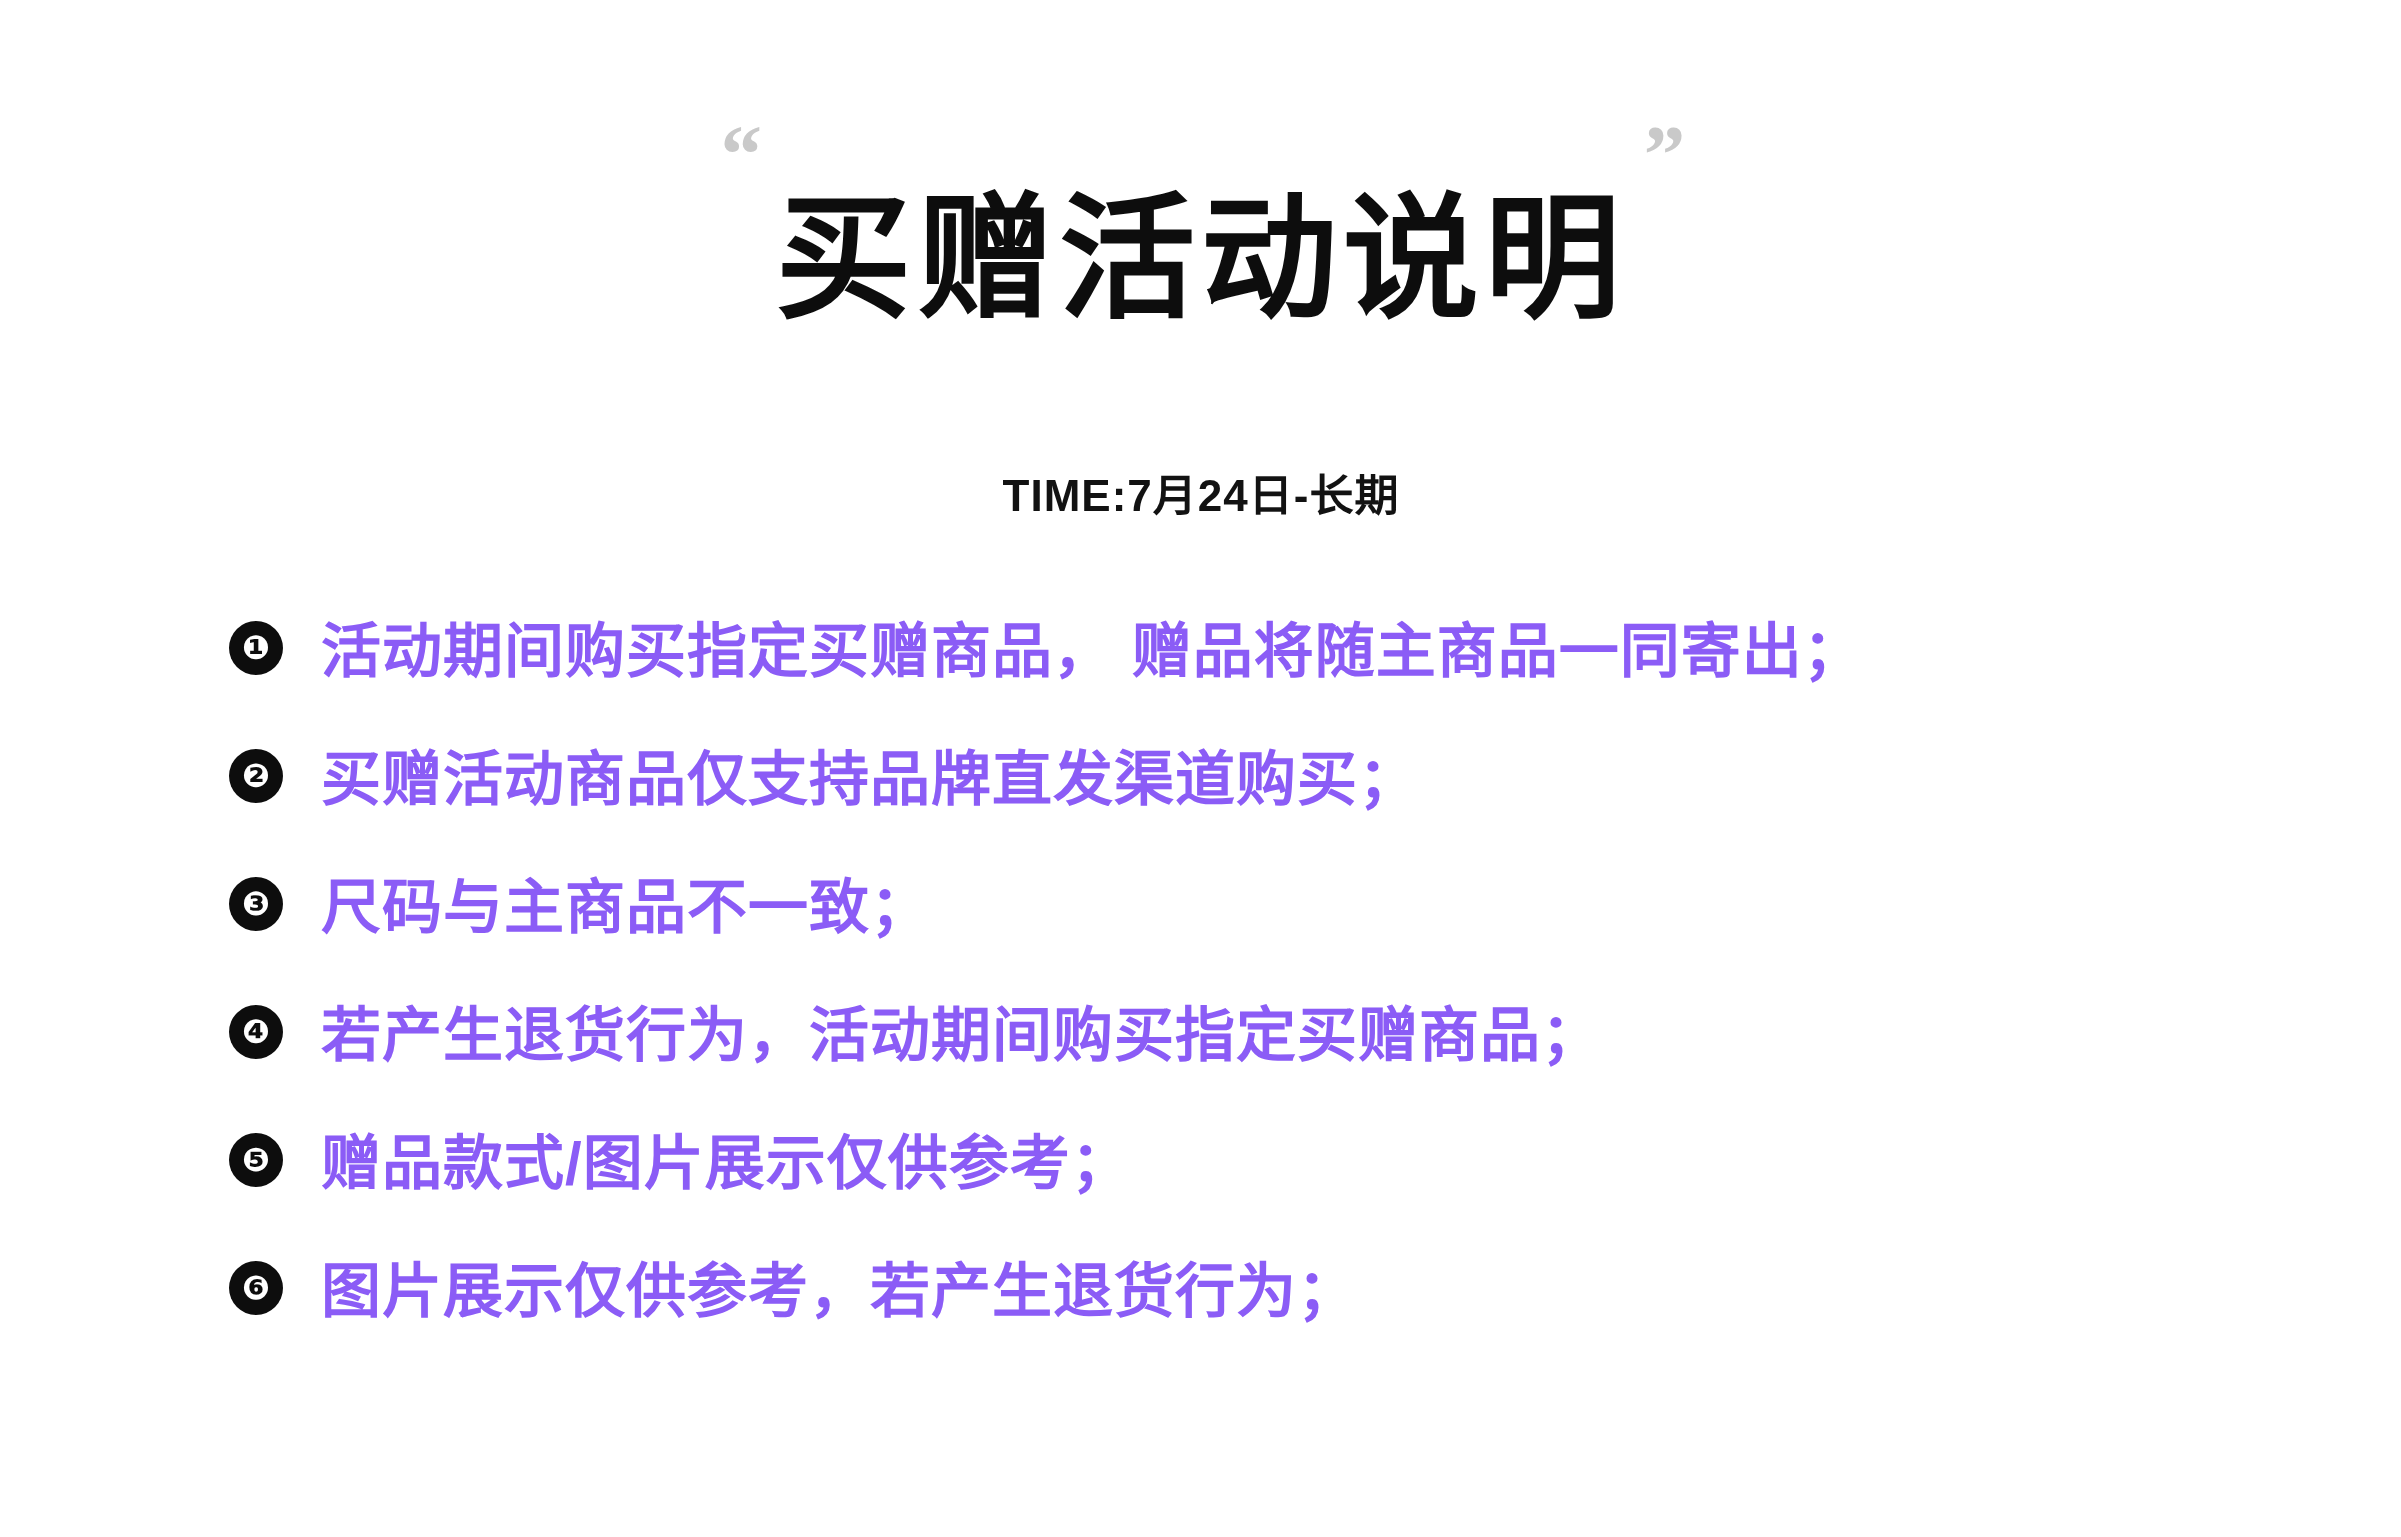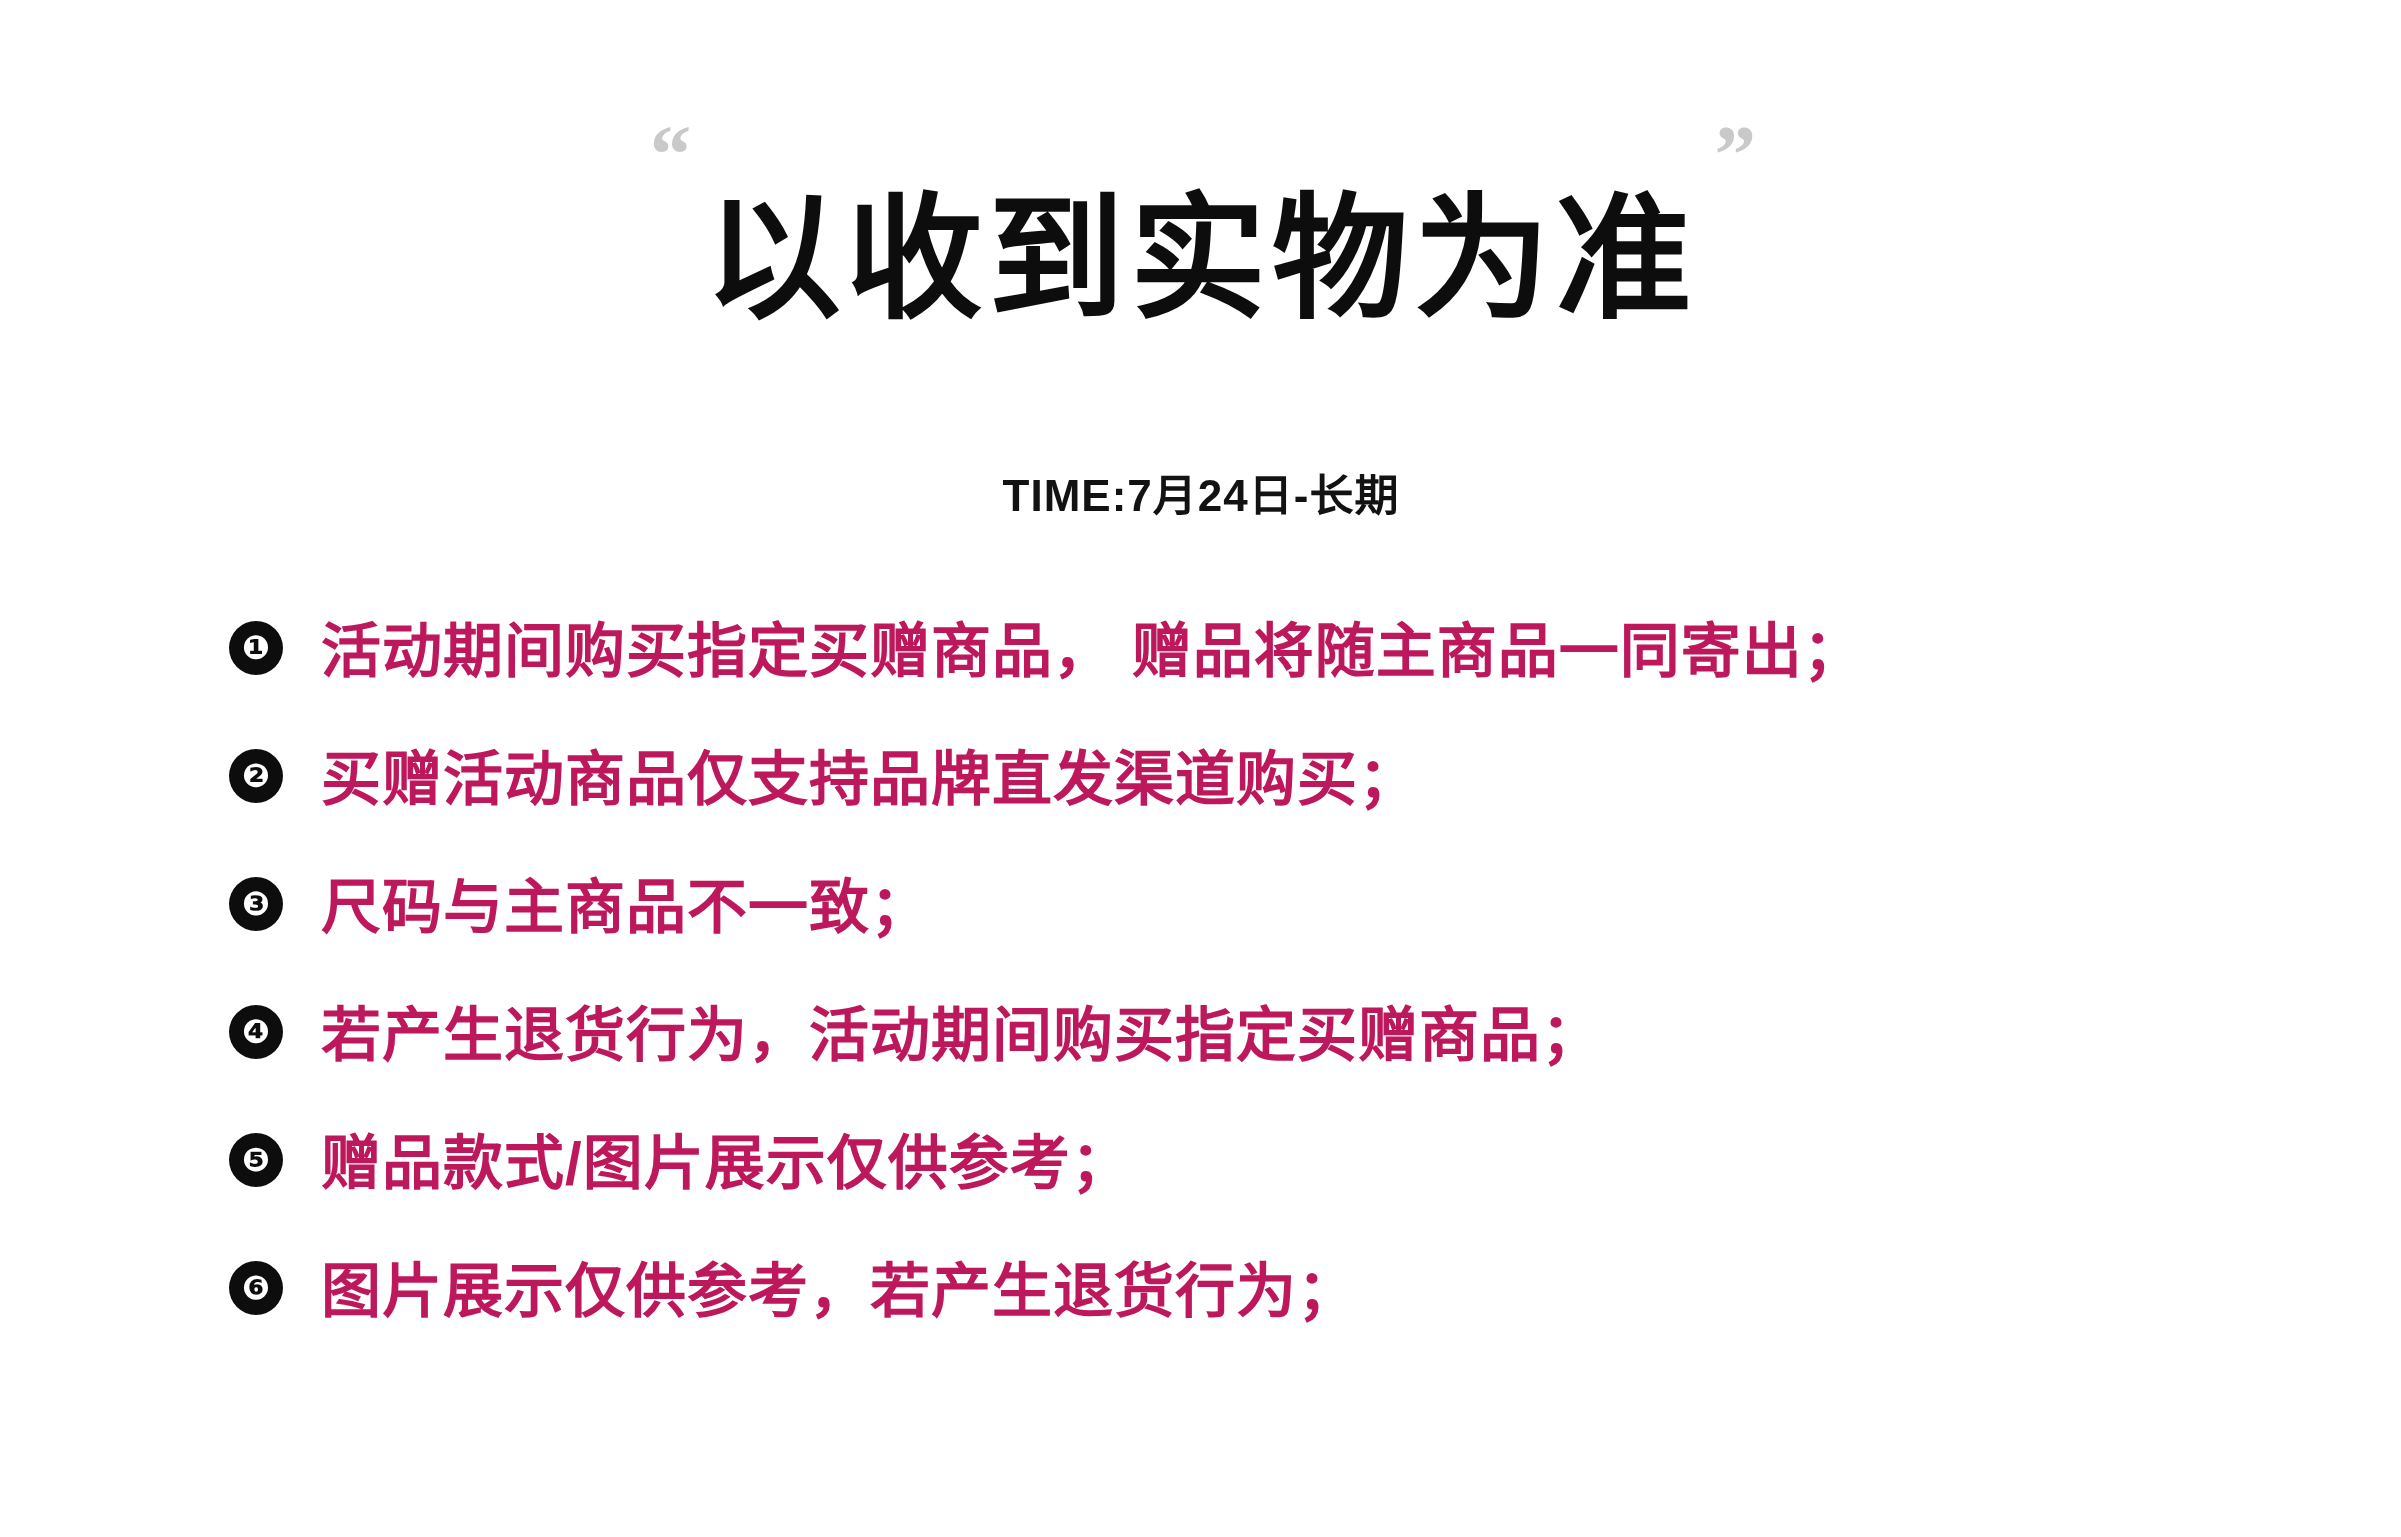--- a/index.html
+++ b/index.html
@@ -87,33 +87,33 @@
     line-height: 54px;
     text-align: center;
     margin-top: 5.8px;
     font-family: "DejaVu Sans", sans-serif;
   }
   .rule-text {
     font-size: 60px;
     font-weight: 700;
     line-height: 1.2;
     letter-spacing: 1px;
-    color: #be185d;
+    color: #8b5cf6;
     white-space: nowrap;
   }
 </style>
 </head>
 <body>
 
 <div class="page">
 
   <div class="header">
     <div class="title-row">
       <span class="quote left">“</span>
-      <h1 class="main-title">以收到实物为准</h1>
+      <h1 class="main-title">买赠活动说明</h1>
       <span class="quote right">”</span>
     </div>
     <div class="subtitle">TIME:7月24日-长期</div>
   </div>
 
   <ul class="rules">
     <li class="rule">
       <span class="bullet">❶</span>
       <span class="rule-text">活动期间购买指定买赠商品， 赠品将随主商品一同寄出；</span>
     </li>

